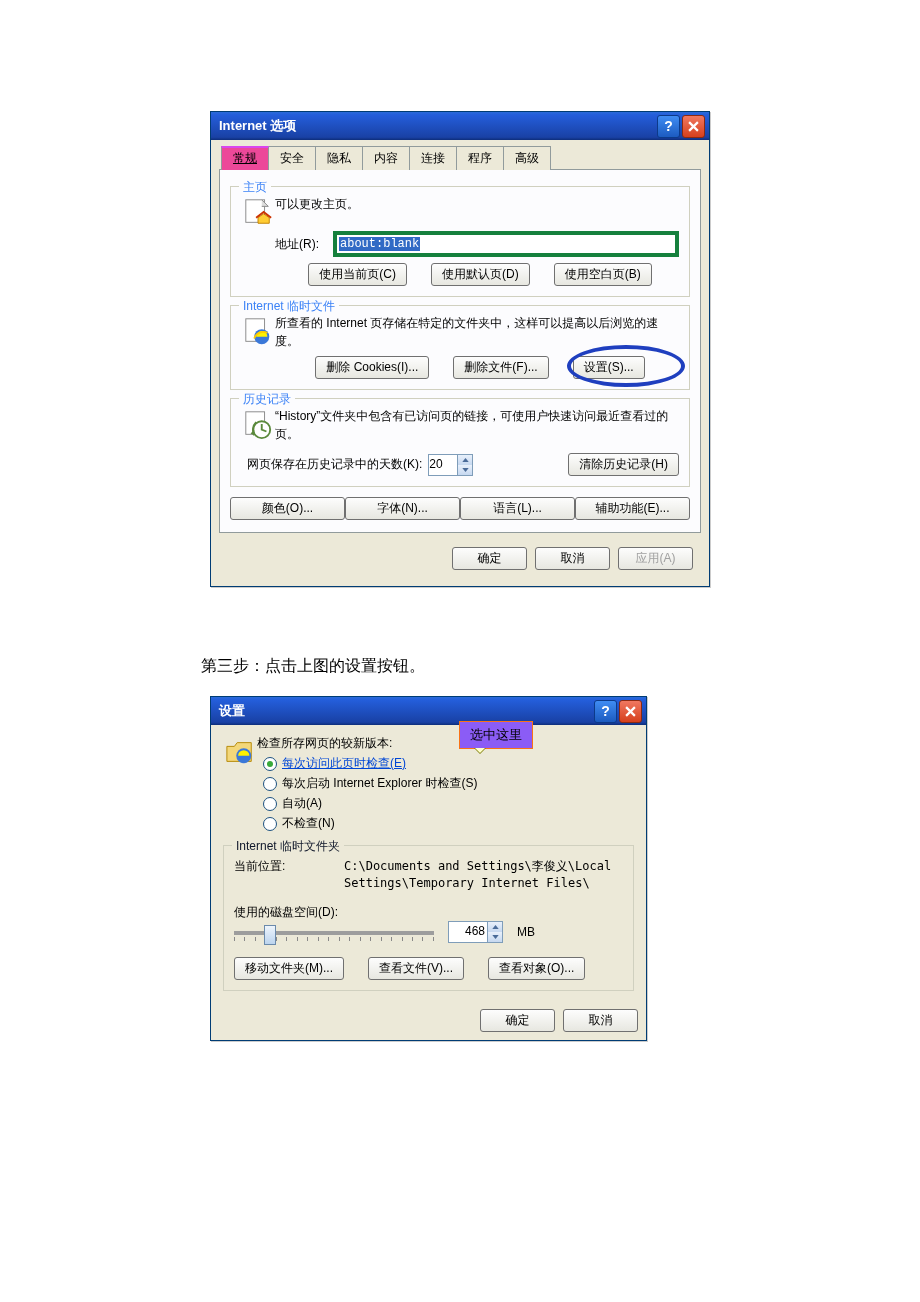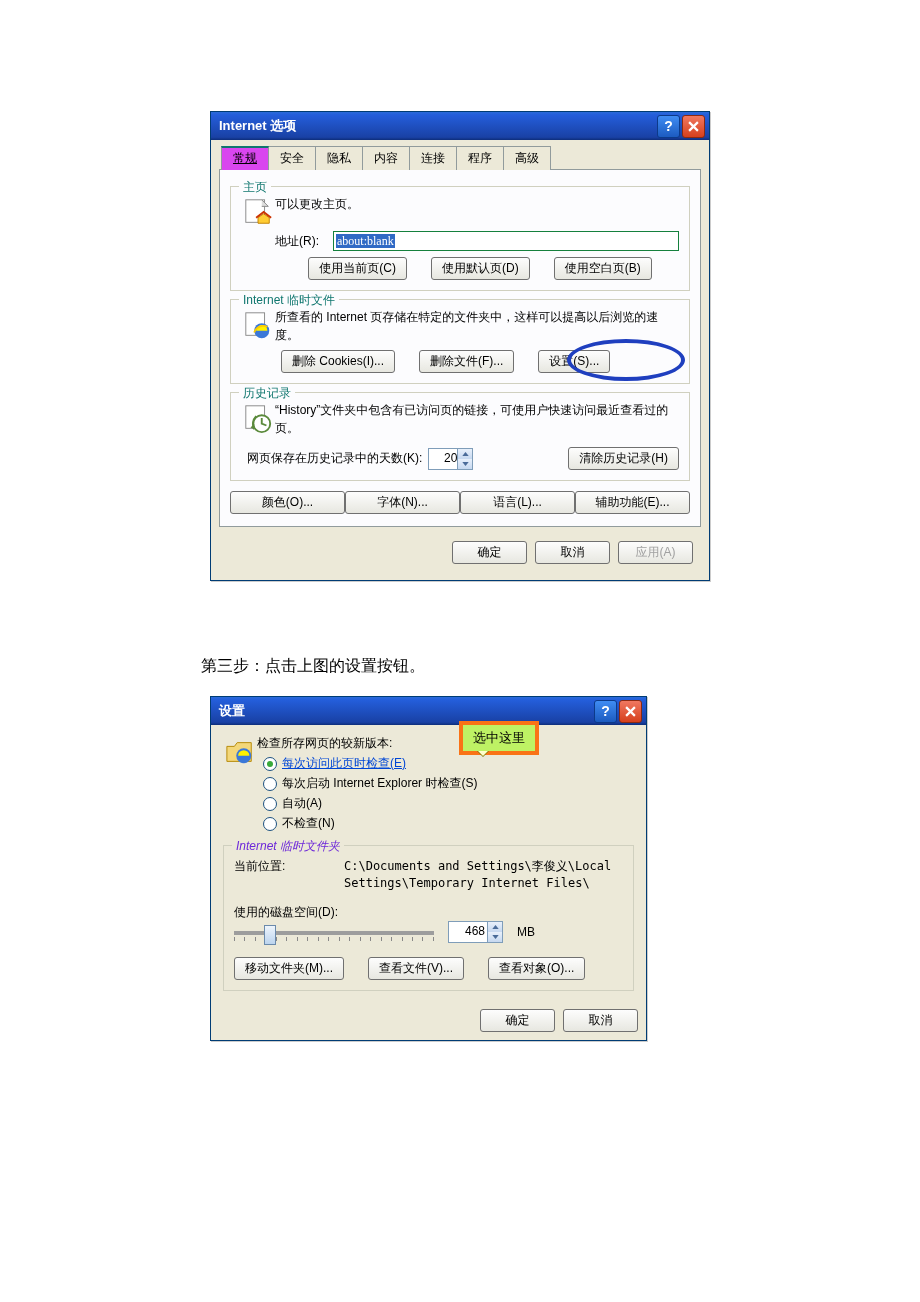--- a/index.html
+++ b/index.html
@@ -55,22 +55,22 @@
   .tab {
     border: 1px solid #919b9c;
     border-bottom: none;
     padding: 3px 11px;
     background: #ece9d8;
     font-size: 12px;
     position: relative;
     margin-right: -1px;
   }
   .tab.active {
-    background: #d946ef;
-    border-top: 2px solid #0f766e;
+    background: #ec4899;
+    border-top: 2px solid #d946ef;
     padding-top: 2px;
     z-index: 2;
     text-decoration: underline;
   }
   .tab-panel {
     border: 1px solid #919b9c;
     background: #fcfcfe;
     padding: 10px 10px 12px 10px;
     margin-top: -1px;
   }
@@ -80,24 +80,24 @@
     margin: 6px 0 8px 0;
     padding: 8px 10px 10px 10px;
     position: relative;
   }
   .fs .legend {
     position: absolute;
     top: -8px;
     left: 8px;
     background: #fcfcfe;
     padding: 0 4px;
-    color: #0f766e;
+    color: #3b82f6;
     font-size: 12px;
   }
-  .fs.plain .legend { background:#ece9d8; color:#6d28d9;font-style:italic;}
+  .fs.plain .legend { background:#ece9d8; color:#0f172a;}
   .row { display: flex; align-items: flex-start; }
   .icon-box { width: 34px; flex: none; display:flex; justify-content:center; padding-top:2px;}
   .desc { flex: 1; line-height: 1.5; }
   .btn {
     border: 1px solid #707070;
     background: linear-gradient(to bottom,#fdfdfd,#e7e7e0);
     padding: 2px 10px;
     font-size: 12px;
     font-family: inherit;
     border-radius: 3px;
@@ -105,53 +105,53 @@
     display: inline-flex;
     align-items: center;
     justify-content: center;
   }
   .btn.disabled { color:#a0a0a0; }
   .btn-row { display: flex; gap: 24px; justify-content: flex-end; margin-top: 6px;}
   .addr-line { display:flex; align-items:center; margin-top:18px;}
   .addr-label { width:58px; }
   .addr-input {
     flex:1;
-    border:1px solid #15803d;
+    border:4px solid #15803d;
     height:18px;
     padding:0 2px;
-    font-family: Liberation Serif, serif;
+    font-family: Liberation Mono, monospace;
     font-size:12px;
     background:#fff;
   }
   .addr-input .selected { background:#316ac5; color:#fff; padding:0 1px;}
   .days-row { display:flex; align-items:center; gap:6px; margin-top:10px;}
   .spinner {
     display:inline-flex;
     border:1px solid #7f9db9;
     height:20px;
     background:#fff;
   }
-  .spinner .val { width:28px; text-align:right; line-height:18px; font-size:12px;}
+  .spinner .val { width:28px; text-align:left; line-height:18px; font-size:12px;}
   .spinner .arrows { width:15px; display:flex; flex-direction:column;}
   .spinner .arrow { flex:1; background:linear-gradient(to bottom,#e8f0fb,#c6d8f0); border-left:1px solid #7f9db9; display:flex;align-items:center;justify-content:center;}
   .spinner .arrow svg{width:7px;height:4px;}
   .bottom-btns { display:flex; gap:0; justify-content:space-between; margin-top:10px;}
   .dialog-btns { display:flex; gap:8px; justify-content:flex-end; padding:10px 8px 8px 8px; border-top:1px solid #d0d0bf; margin-top:4px;}
   
   .ellipse {
     position:absolute;
     border:4px solid #1f3fbf;
     border-radius:50%;
     pointer-events:none;
   }
   
   .callout {
     position:absolute;
-    background:#bef264;
-    border:4px solid #f97316;
+    background:#8b5cf6;
+    border:1px solid #f97316;
     padding:4px 10px;
     font-size:13px;
   }
   .callout::after{
     content:"";
     position:absolute;
     left:15px;
     bottom:-10px;
     border:5px solid transparent;
     border-top-color:#ffffcc;
@@ -244,21 +244,21 @@
                 <rect x="3" y="3" width="20" height="24" fill="#fff" stroke="#888"></rect>
                 <circle cx="20" cy="22" r="8" fill="#3b78d8"></circle>
                 <path d="M14 22 a6 6 0 0 1 12 0 h-12" fill="#fff200"></path>
                 <path d="M26 18 a10 10 0 0 0 -14 6" fill="none" stroke="#ffcc00" stroke-width="2"></path>
               </svg>
             </div>
             <div class="desc">
               <div>所查看的 Internet 页存储在特定的文件夹中，这样可以提高以后浏览的速度。</div>
             </div>
           </div>
-          <div class="btn-row" style="padding-left:40px; justify-content:flex-start;">
+          <div class="btn-row" style="padding-left:40px; justify-content:center;">
             <button class="btn">删除 Cookies(I)...</button>
             <button class="btn">删除文件(F)...</button>
             <button class="btn">设置(S)...</button>
           </div>
           <div class="ellipse" style="right:4px; bottom:2px; width:110px; height:34px;"></div>
         </div>
 
         <div class="fs">
           <div class="legend">历史记录</div>
           <div class="row">

